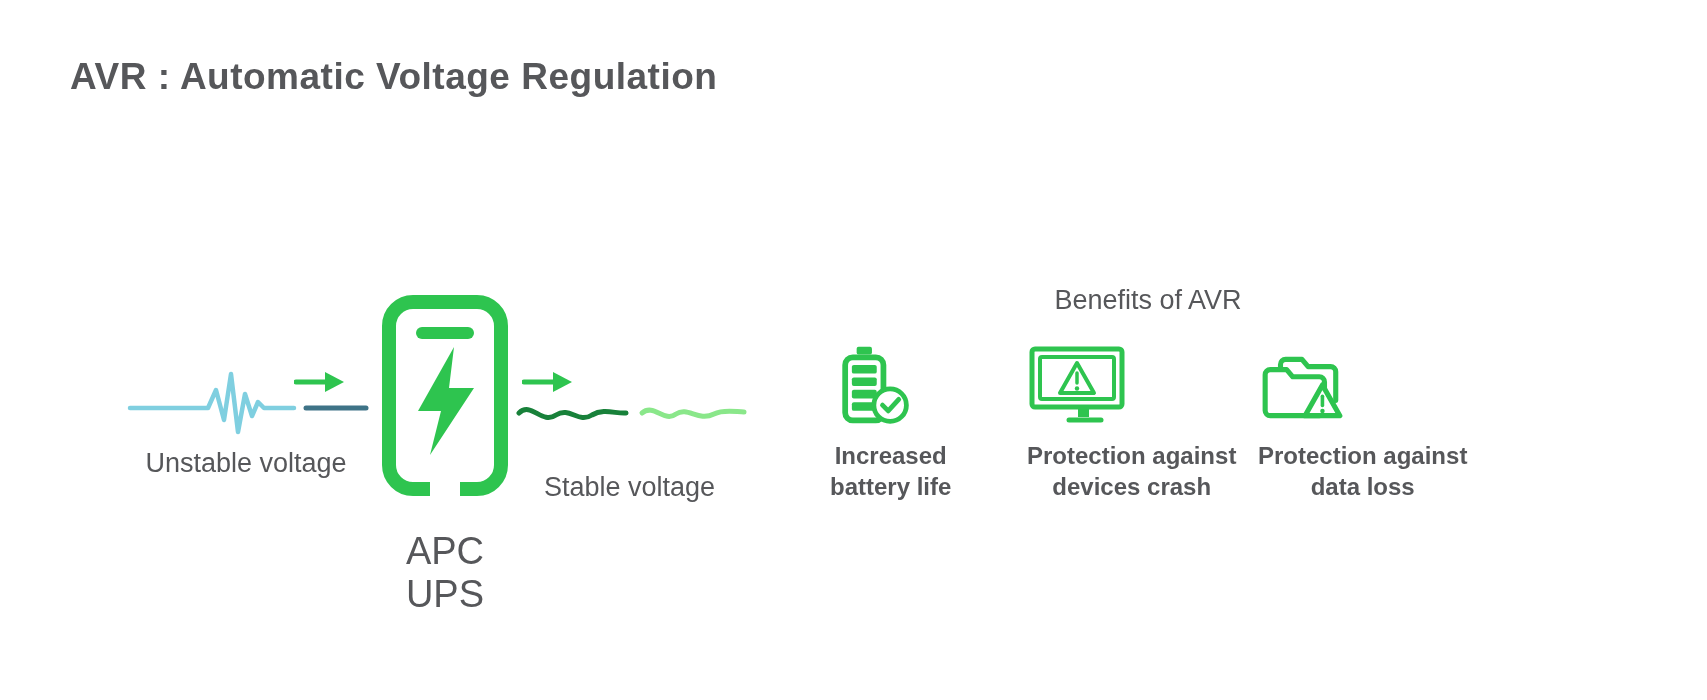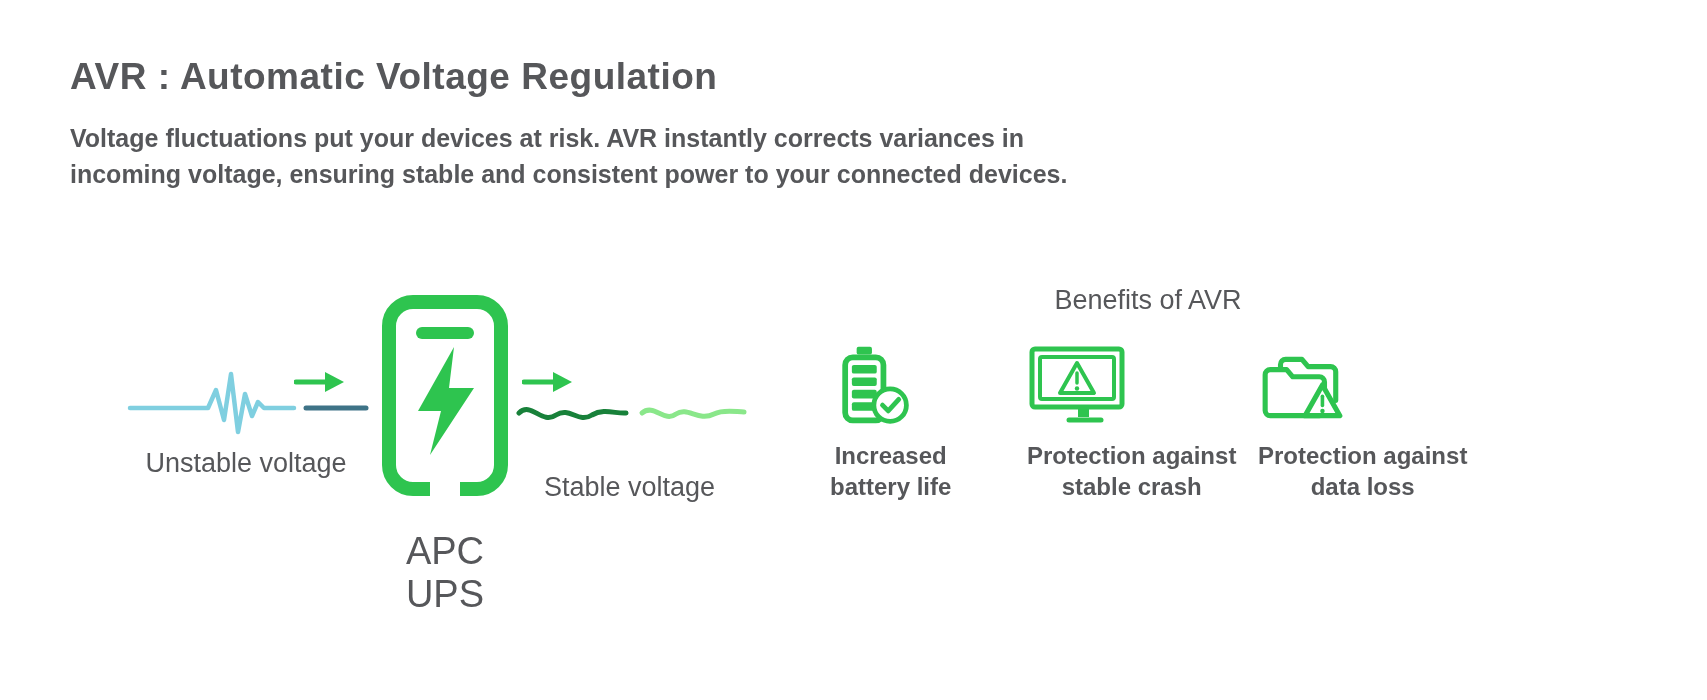--- a/index.html
+++ b/index.html
@@ -72,24 +72,20 @@
     line-height: 31px;
   }
 </style>
 </head>
 <body>
 
 <div class="canvas">
 
   <h1 class="title">AVR : Automatic Voltage Regulation</h1>
 
-  <p class="desc">
-    <span>Voltage fluctuations put your devices at risk. AVR instantly corrects variances in</span><br>
-    <span>incoming voltage, ensuring stable and consistent power to your connected devices.</span>
-  </p>
 
   <svg class="abs wave-unstable" viewBox="0 0 248 96">
     <path d="M4 50 H82 L90 32 L98 62 L105 16 L112 74 L119 36 L126 58 L132 44 L138 50 H168" fill="none" stroke="#7fcfe0" stroke-width="4.5" stroke-linecap="round" stroke-linejoin="round"></path>
     <path d="M180 50 H240" fill="none" stroke="#3e7387" stroke-width="5" stroke-linecap="round"></path>
   </svg>
 
   <svg class="abs arrow-1" viewBox="0 0 52 24">
     <line x1="2" y1="12" x2="33" y2="12" stroke="#2ec44f" stroke-width="5" stroke-linecap="round"></line>
     <path d="M31 2 L50 12 L31 22 Z" fill="#2ec44f"></path>
   </svg>
@@ -143,21 +139,21 @@
         <rect x="13" y="13" width="74" height="42" rx="2" fill="none" stroke="#2ec44f" stroke-width="4"></rect>
         <path d="M50 19 L67 49 H33 Z" fill="none" stroke="#2ec44f" stroke-width="4" stroke-linejoin="round"></path>
         <line x1="50" y1="29" x2="50" y2="39" stroke="#2ec44f" stroke-width="3.5" stroke-linecap="round"></line>
         <circle cx="50" cy="44.5" r="2.2" fill="#2ec44f"></circle>
         <rect x="51" y="64" width="11" height="9" fill="#2ec44f"></rect>
         <line x1="42" y1="76" x2="74" y2="76" stroke="#2ec44f" stroke-width="5" stroke-linecap="round"></line>
       </svg>
     </div>
     <div class="blabel">
       <span>Protection against</span><br>
-      <span>stable crash</span>
+      <span>devices crash</span>
     </div>
   </div>
 
   <div class="benefit benefit-3">
     <div class="bicon">
       <svg width="90" height="78" viewBox="0 0 88 74">
         <path d="M22 19 v-3 a5 5 0 0 1 5 -5 h16 l6 7 h22 a5 5 0 0 1 5 5 v28" fill="none" stroke="#2ec44f" stroke-width="5" stroke-linecap="round" stroke-linejoin="round"></path>
         <path d="M7 26 a5 5 0 0 1 5 -5 h16 l6 7 h26 a5 5 0 0 1 5 5 v28 a5 5 0 0 1 -5 5 h-48 a5 5 0 0 1 -5 -5 Z" fill="none" stroke="#2ec44f" stroke-width="5" stroke-linejoin="round"></path>
         <path d="M63 36 L80 66 H46 Z" fill="#ffffff" stroke="#2ec44f" stroke-width="5" stroke-linejoin="round"></path>
         <line x1="63" y1="47" x2="63" y2="56" stroke="#2ec44f" stroke-width="3.5" stroke-linecap="round"></line>

